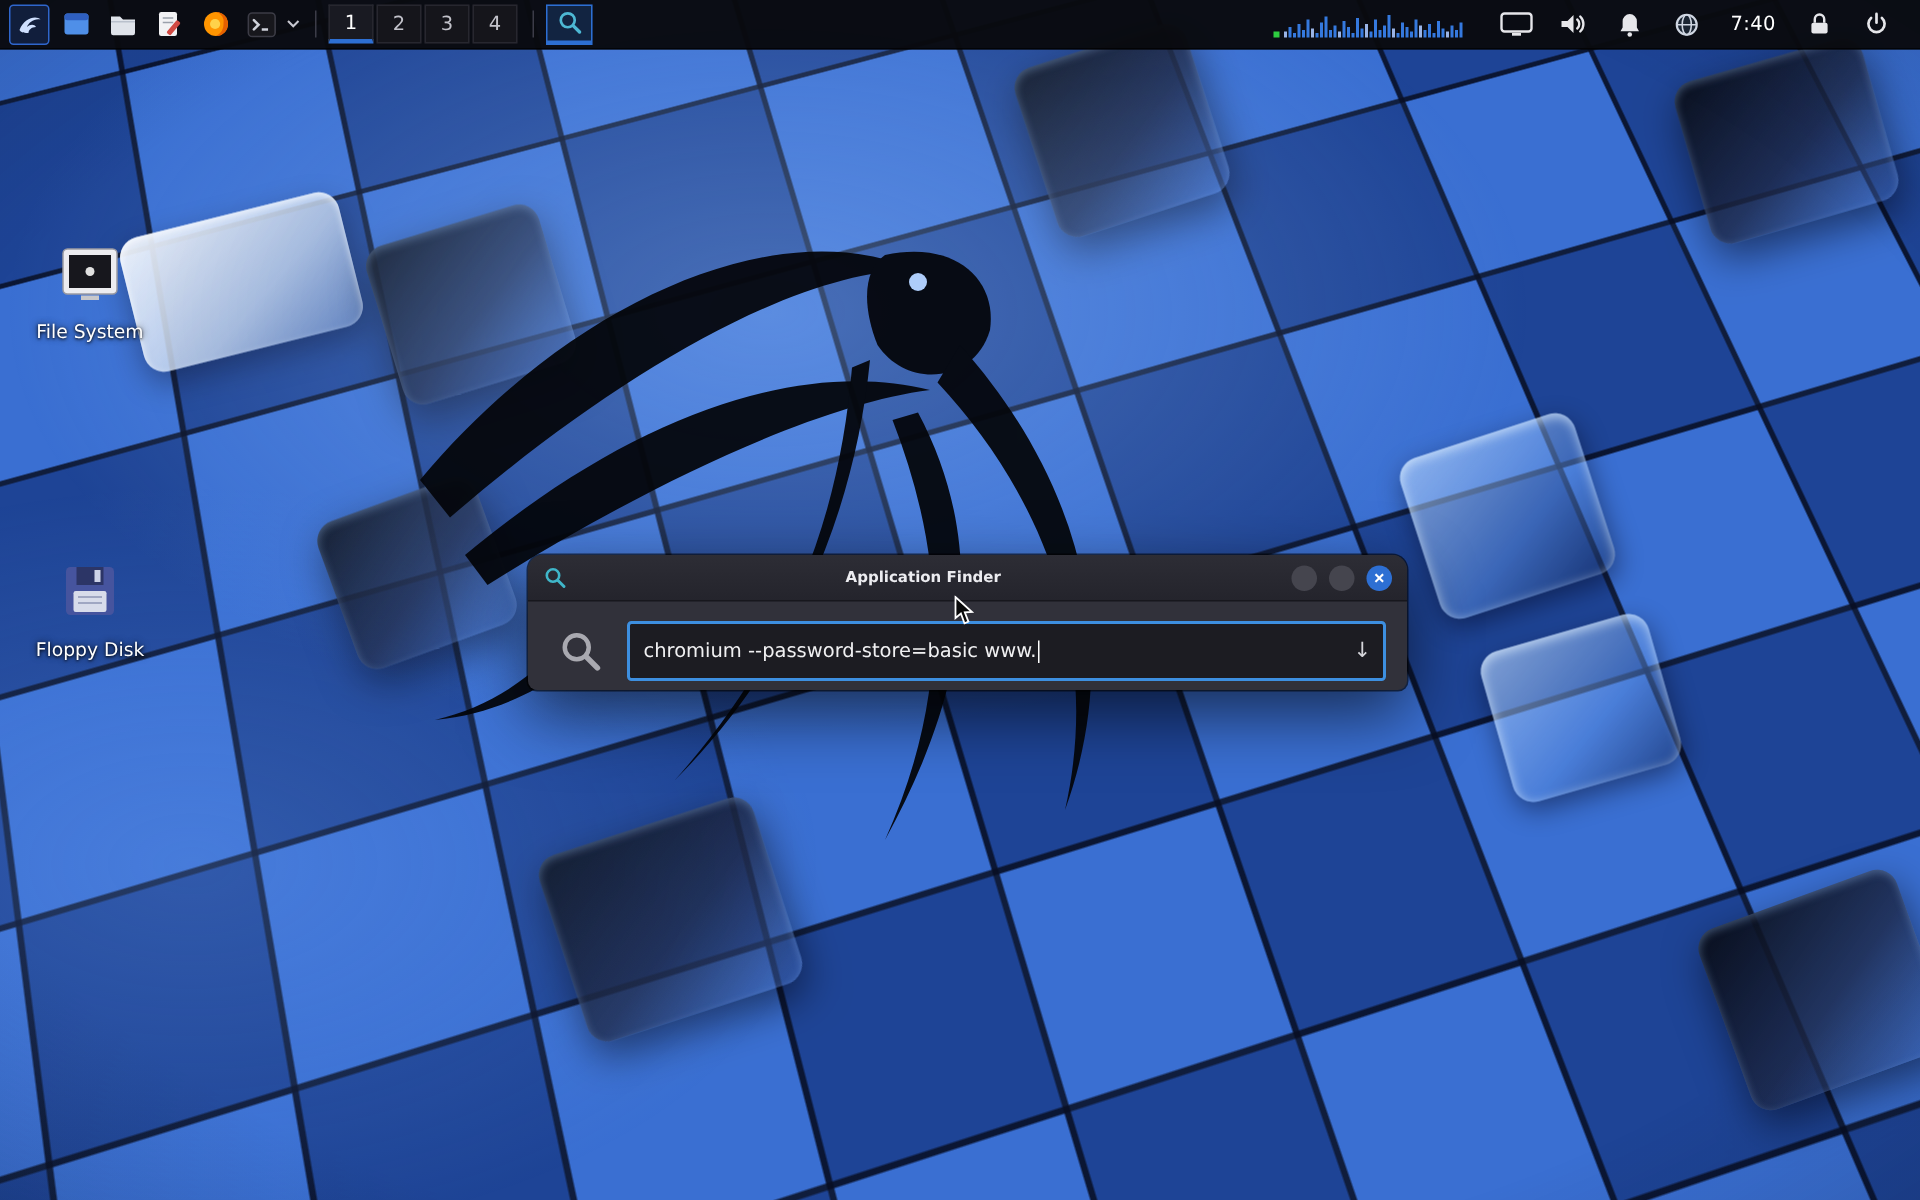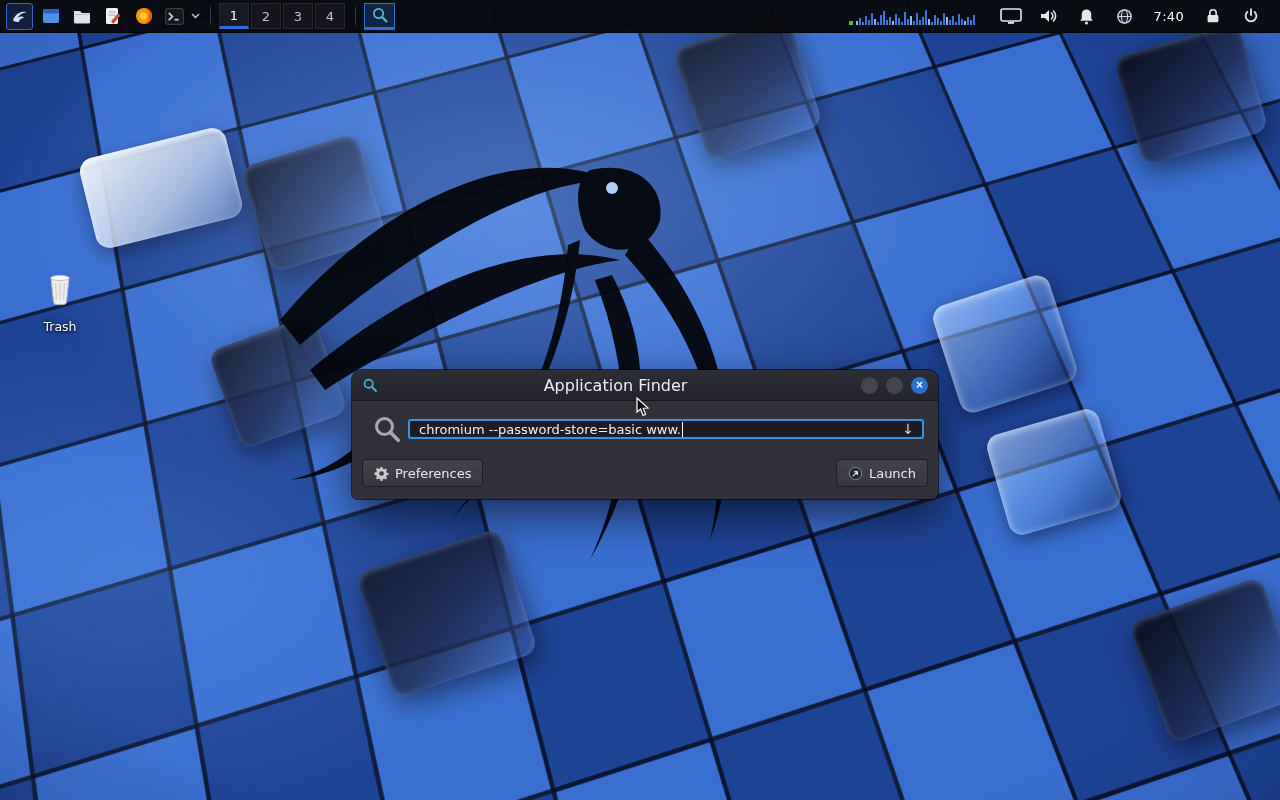--- a/index.html
+++ b/index.html
@@ -60,28 +60,28 @@
   .dicon .lbl{margin-top:5px;font-size:12.5px;color:#fff;
     text-shadow:0 1px 2px rgba(0,0,0,.95), 0 0 5px rgba(0,0,0,.8)}
 
   
   .dialog{position:absolute;left:352px;top:370px;width:586px;z-index:20;
     border-radius:10px 10px 6px 6px;background:#31313a;overflow:hidden;
     box-shadow:0 16px 44px rgba(0,0,0,.6), 0 0 0 1px rgba(0,0,0,.6)}
   .titlebar{height:31px;display:flex;align-items:center;
     background:linear-gradient(#2d2d35,#24242c);border-bottom:1px solid #17171d;padding:0 10px}
   .tb-icon{width:16px;height:16px;display:flex}
-  .tb-title{flex:1;text-align:center;font-size:16px;font-weight:normal;color:#ececf0}
+  .tb-title{flex:1;text-align:center;font-size:10px;font-weight:bold;color:#ececf0}
   .wb{width:17px;height:17px;border-radius:50%;margin-left:8px;flex:none;
     display:flex;align-items:center;justify-content:center;border:none;padding:0;cursor:default}
   .wb.min,.wb.max{background:#45454e}
   .wb.close{background:#2d6fd3;color:#fff;font-size:12px;font-weight:bold;line-height:1}
   .input-row{display:flex;align-items:center;padding:13px 14px 6px 12px}
   .big-search{width:30px;height:30px;flex:none;margin:0 6px 0 8px;display:flex}
-  .entry{position:relative;flex:1;height:20px;background:#1c1c22;
+  .entry{position:relative;flex:1;height:40px;margin-left:10px;background:#1c1c22;
     border:2px solid #3d8fe0;border-radius:3px;display:flex;align-items:center;
     padding:0 28px 0 9px;font-size:13px;color:#f0f0f2;white-space:nowrap;overflow:hidden}
   .caret{width:1px;height:15px;background:#fff;margin-left:1px;flex:none}
   .combo{position:absolute;right:8px;top:50%;transform:translateY(-50%);
     color:#d5d5da;font-size:14px;line-height:1;cursor:default}
   .btn-row{display:flex;justify-content:space-between;padding:9px 10px 12px}
   .btn{display:flex;align-items:center;gap:6px;height:28px;padding:0 11px;cursor:default;
     background:linear-gradient(#42424b,#37373f);border:1px solid #1d1d24;border-radius:4px;
     color:#e8e8ec;font-size:13px;font-family:inherit}
   .btn .bicon{width:15px;height:15px;display:flex}
@@ -264,32 +264,46 @@
     </div>
     <div class="picon">
       <svg width="18" height="18" viewBox="0 0 20 20">
         <path d="M10 2.5 v6.5" stroke="#e6e6ea" stroke-width="2" stroke-linecap="round"></path>
         <path d="M6 5.5 a6 6 0 1 0 8 0" fill="none" stroke="#e6e6ea" stroke-width="2" stroke-linecap="round"></path>
       </svg>
     </div>
   </div>
 
 
-
-  <div class="dicon" style="top:266px">
+  <div class="dicon" style="top:160px">
     <span class="art">
       <svg width="44" height="44" viewBox="0 0 44 44">
-        <path d="M13 12 h18 l-2.5 24 a3 3 0 0 1 -3 2.6 h-7 a3 3 0 0 1 -3 -2.6 z" fill="#ececec" stroke="#b5b5b8"></path>
-        <ellipse cx="22" cy="12" rx="9.2" ry="2.6" fill="#f7f7f8" stroke="#c2c2c5"></ellipse>
-        <path d="M17.5 17 l1 17 M22 17 v17 M26.5 17 l-1 17" stroke="#cfcfd2" fill="none"></path>
+        <rect x="4" y="6" width="36" height="30" rx="3" fill="#ececf0" stroke="#9a9aa2"></rect>
+        <rect x="8" y="10" width="28" height="22" fill="#17171d"></rect>
+        <circle cx="22" cy="21" r="3" fill="#e0e0e0"></circle>
+        <rect x="16" y="37" width="12" height="3" fill="#c8c8cc"></rect>
       </svg>
     </span>
-    <div class="lbl">Trash</div>
-  </div>
-
+    <div class="lbl">File System</div>
+  </div>
+
+
+  <div class="dicon" style="top:372px">
+    <span class="art">
+      <svg width="44" height="44" viewBox="0 0 44 44">
+        <rect x="6" y="6" width="32" height="32" rx="3" fill="#46549e"></rect>
+        <rect x="13" y="6" width="18" height="12" fill="#2c3566"></rect>
+        <rect x="25" y="8" width="4" height="8" fill="#cdd3e8"></rect>
+        <rect x="11" y="22" width="22" height="14" rx="1.5" fill="#d8dcea"></rect>
+        <line x1="14" y1="26" x2="30" y2="26" stroke="#8e96b5"></line>
+        <line x1="14" y1="30" x2="30" y2="30" stroke="#8e96b5"></line>
+      </svg>
+    </span>
+    <div class="lbl">Floppy Disk</div>
+  </div>
 
   <div class="dialog">
     <div class="titlebar">
       <span class="tb-icon">
         <svg width="16" height="16" viewBox="0 0 24 24">
           <circle cx="10" cy="10" r="6.2" fill="none" stroke="#3fb6c9" stroke-width="2.6"></circle>
           <line x1="15" y1="15" x2="21" y2="21" stroke="#3fb6c9" stroke-width="3" stroke-linecap="round"></line>
         </svg>
       </span>
       <span class="tb-title">Application Finder</span>
@@ -307,39 +321,19 @@
           <line x1="15" y1="15" x2="21" y2="21" stroke="#a9a9b0" stroke-width="3" stroke-linecap="round"></line>
         </svg>
       </span>
       <div class="entry" role="textbox">
         <span>chromium --password-store=basic www.</span>
         <span class="caret"></span>
         <span class="combo">↓</span>
       </div>
     </div>
 
-    <div class="btn-row">
-      <button class="btn">
-        <span class="bicon">
-          <svg width="15" height="15" viewBox="0 0 16 16">
-            <path d="M7 1h2l.4 2 1.3.6 1.8-1 1.4 1.4-1 1.8.6 1.3 2 .4v2l-2 .4-.6 1.3 1 1.8-1.4 1.4-1.8-1-1.3.6-.4 2H7l-.4-2-1.3-.6-1.8 1-1.4-1.4 1-1.8-.6-1.3-2-.4V7l2-.4.6-1.3-1-1.8 1.4-1.4 1.8 1 1.3-.6z" fill="#c9c9ce"></path>
-            <circle cx="8" cy="8" r="2.5" fill="#3b3b43"></circle>
-          </svg>
-        </span>
-        <span>Preferences</span>
-      </button>
-      <button class="btn">
-        <span class="bicon">
-          <svg width="15" height="15" viewBox="0 0 16 16">
-            <circle cx="8" cy="8" r="6.6" fill="#26262d" stroke="#8a8a92"></circle>
-            <path d="M5.5 10.5 L10 6 M10 6 h-3 M10 6 v3" stroke="#cfe2ff" stroke-width="1.4" fill="none" stroke-linecap="round"></path>
-          </svg>
-        </span>
-        <span>Launch</span>
-      </button>
-    </div>
   </div>
 
   <svg class="mouse-cursor" width="14" height="20" viewBox="0 0 14 20">
     <path d="M1 1 L1 15 L4.6 12 L7 18.5 L9.6 17.4 L7.2 11.2 L12 11 Z" fill="#0a0a0a" stroke="#ffffff" stroke-width="1.2"></path>
   </svg>
 
 </div>
 
 </body></html>

